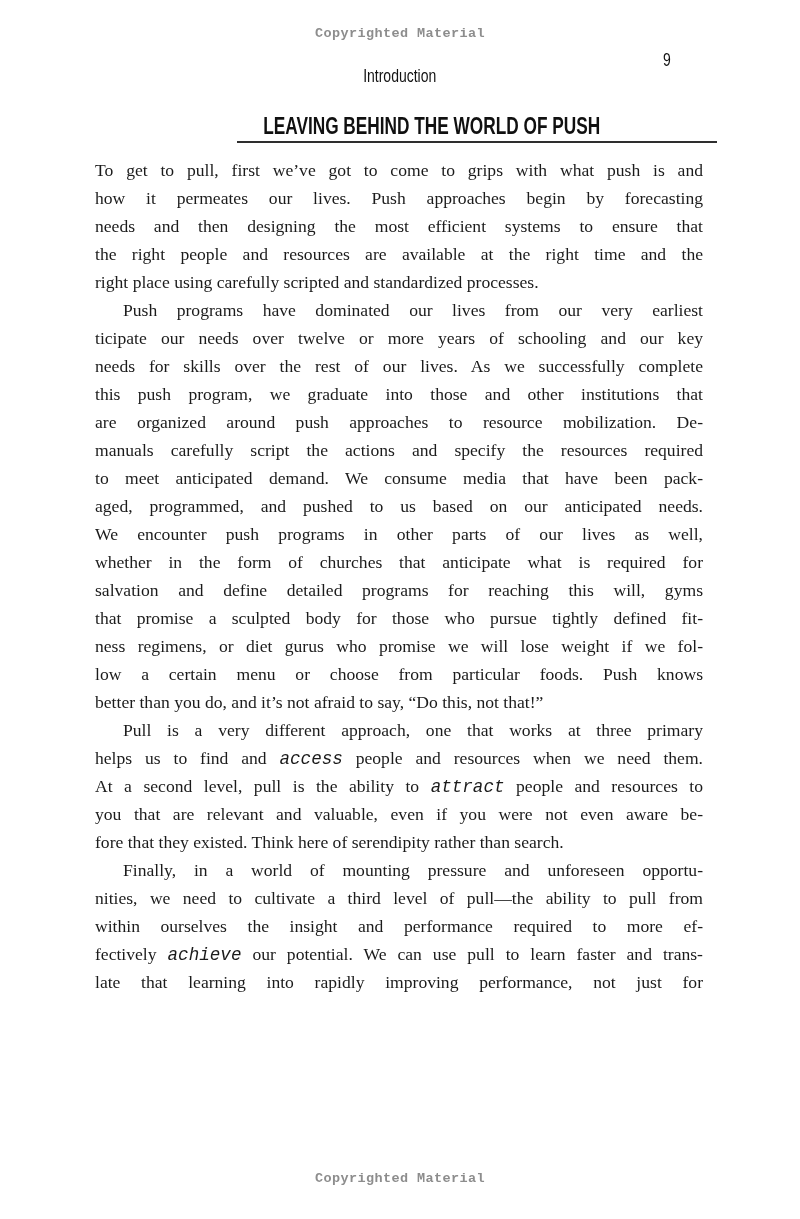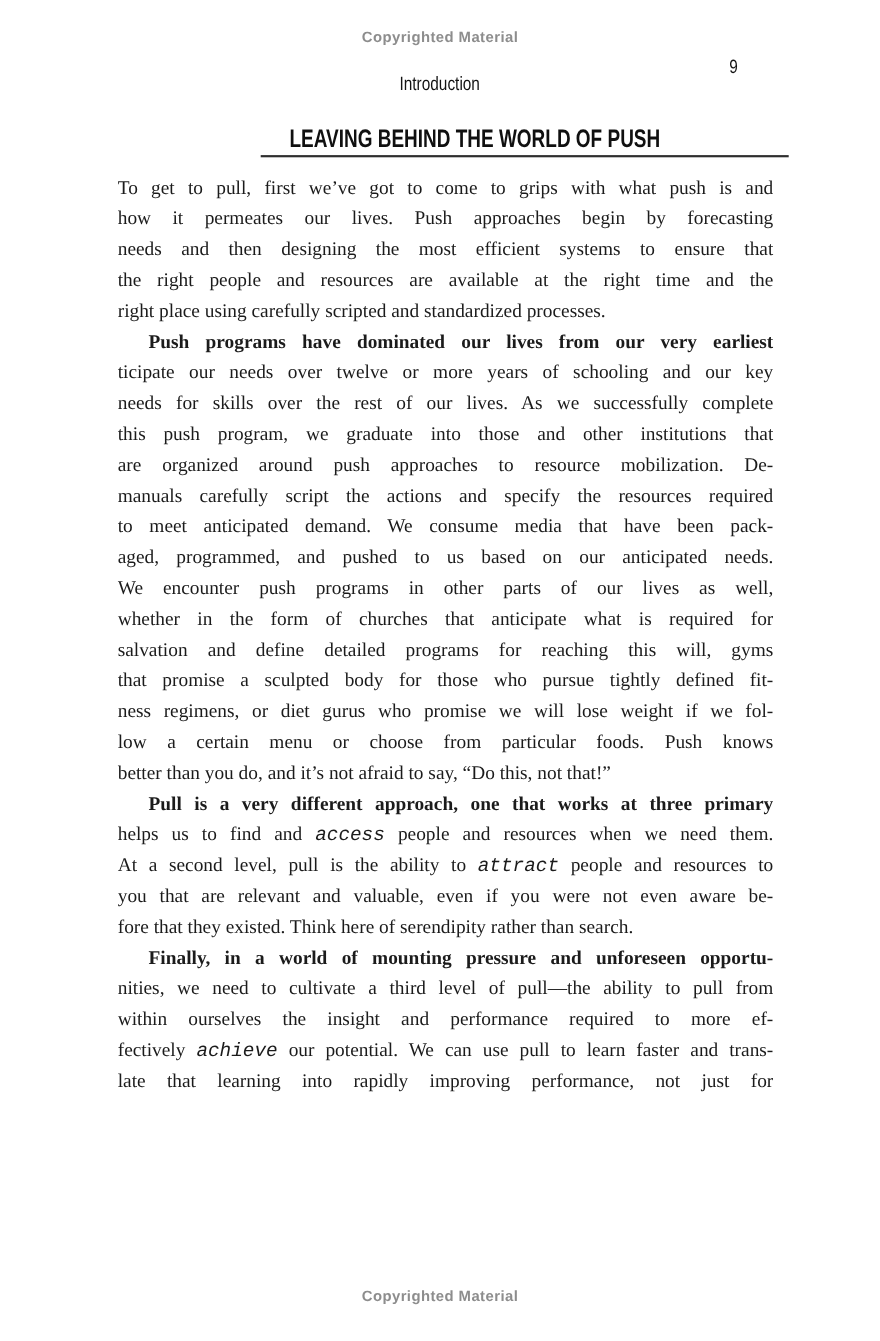--- a/index.html
+++ b/index.html
@@ -2,21 +2,21 @@
 <html><head>
 <meta charset="utf-8">
 <style>
   html,body { margin:0; padding:0; background:#ffffff; }
   .page {
     position:relative; width:800px; height:1219px; margin:0 auto;
     background:#ffffff; font-family:"Liberation Serif", serif; overflow:hidden;
   }
   .watermark {
     position:absolute; left:0; width:100%; text-align:center;
-    font-family:Liberation Sans, sans-serif; font-weight:bold;
+    font-family:Liberation Mono, monospace; font-weight:bold;
     font-size:13.5px; color:#8d8d8d; letter-spacing:0.4px;
   }
   .watermark.top { top:26px; }
   .watermark.bottom { top:1171px; }
 
   .running-header {
     position:absolute; top:66px; left:0; width:100%; text-align:center;
     font-size:17.5px; color:#121212;
   }
   .cond {
@@ -40,24 +40,24 @@
   .heading-rule {
     position:absolute; top:141px; left:237px; width:480px; height:0;
     border-top:2px solid #2e2e2e;
   }
   .body-text {
     position:absolute; top:156px; left:95px; width:608px;
     font-size:17.6px; color:#1b1b1b;
   }
   .line {
     height:28px; line-height:28px; overflow:hidden;
-    text-align:justify; text-align-last:justify;margin-left:12px;
+    text-align:justify; text-align-last:justify;
   }
   .line.endline { text-align-last:left; }
-  .line.indent  { text-indent:28px;font-weight:bold; }
+  .line.indent  { text-indent:28px; }
   em { font-style:italic;font-family:Liberation Mono, monospace; }
 </style>
 </head>
 <body>
 
 <div class="page">
 
   <div class="watermark top">Copyrighted Material</div>
 
   <div class="running-header">

